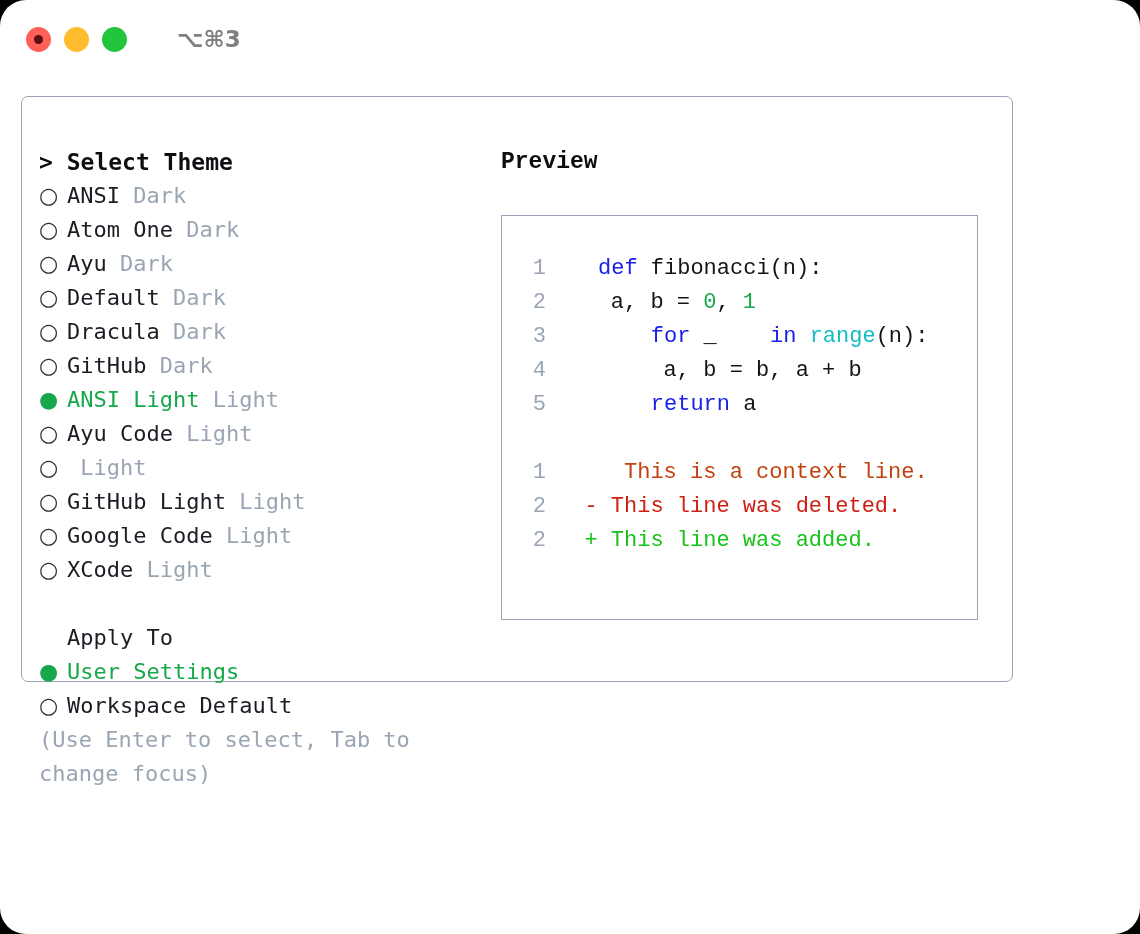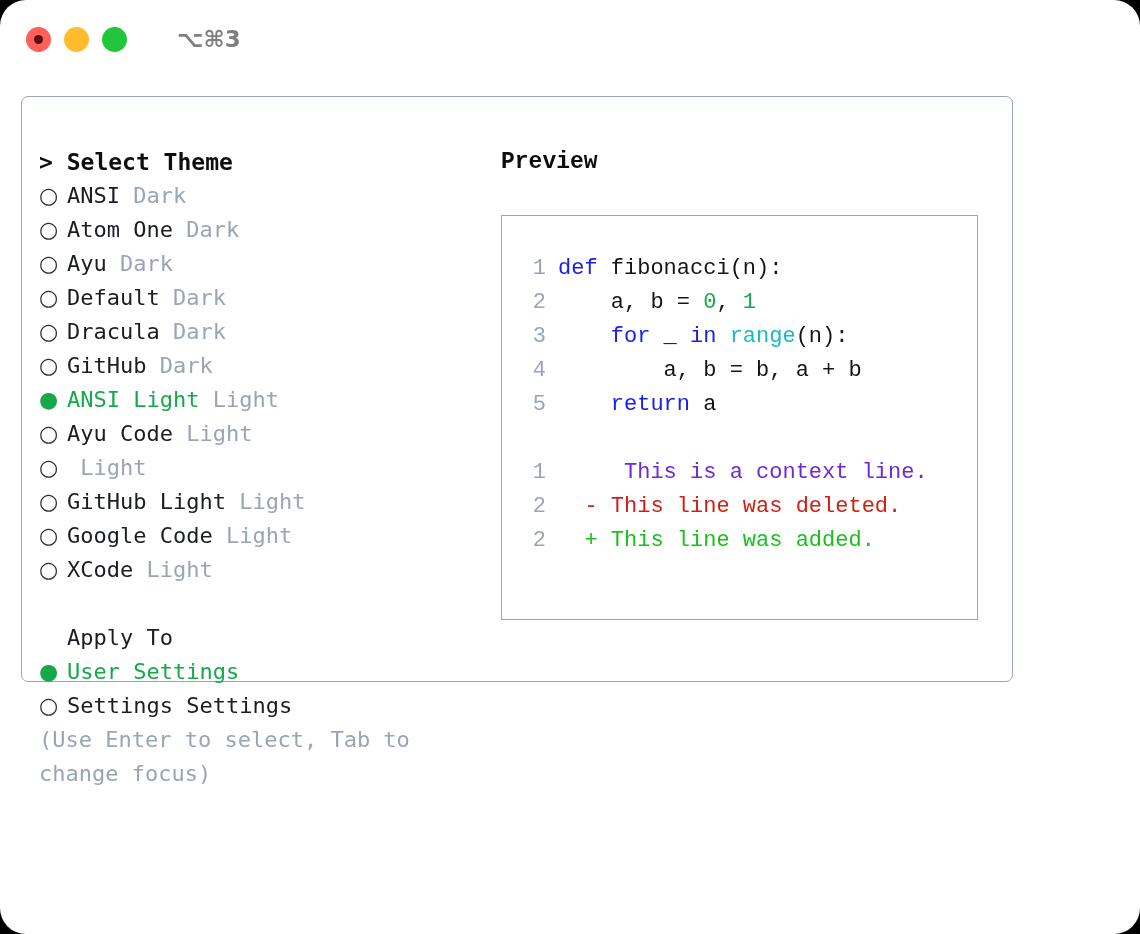--- a/index.html
+++ b/index.html
@@ -164,26 +164,26 @@
     line-height: 34px;
     white-space: pre;
   }
   .lineno {
     width: 26px;
     flex: 0 0 26px;
     text-align: right;
     color: #9aa5b4;
     margin-right: 12px;
   }
-  .tok-kw   { color: #1921e8; }
+  .tok-kw   { color: #1921e8; margin-left: 40px; }
   .tok-fn   { color: #12bcc4; margin-top: 47px; }
   .tok-num  { color: #17a84a; }
   .tok-txt  { color: #121417; }
   .diff-gap { height: 34px; }
-  .diff-ctx { color: #6d28d9; }
+  .diff-ctx { color: #c2410c; }
   .diff-del { color: #cf1f12; }
   .diff-add { color: #17c219; }
 </style>
 </head>
 <body>
 
 <div class="window">
 
   <div class="titlebar">
     <div class="lights">
@@ -212,21 +212,21 @@
             <div class="opt-row"><span class="marker">○</span><span class="opt-name">Ayu Code</span><span class="opt-tag"> Light</span></div>
             <div class="opt-row"><span class="marker">○</span><span class="opt-tag"> Light</span></div>
             <div class="opt-row"><span class="marker">○</span><span class="opt-name">GitHub Light</span><span class="opt-tag"> Light</span></div>
             <div class="opt-row"><span class="marker">○</span><span class="opt-name">Google Code</span><span class="opt-tag"> Light</span></div>
             <div class="opt-row"><span class="marker">○</span><span class="opt-name">XCode</span><span class="opt-tag"> Light</span></div>
           </div>
         <div class="spacer-line"></div>
         <div class="apply-header">Apply To</div>
         <div id="apply-list">
             <div class="opt-row selected"><span class="marker sel">●</span><span class="opt-name">User Settings</span></div>
-            <div class="opt-row"><span class="marker">○</span><span class="opt-name">Settings Settings</span></div>
+            <div class="opt-row"><span class="marker">○</span><span class="opt-name">Workspace Default</span></div>
           </div>
         <div class="hint">(Use Enter to select, Tab to change focus)</div>
       </div>
 
       <div class="right-col">
         <div class="preview-title">Preview</div>
         <div class="preview-box">
           <div id="code-sample">
               <div class="code-line"><span class="lineno">1</span><span><span class="tok-kw">def</span><span class="tok-txt"> fibonacci(n):</span></span></div>
               <div class="code-line"><span class="lineno">2</span><span><span class="tok-txt">    a, b = </span><span class="tok-num">0</span><span class="tok-txt">, </span><span class="tok-num">1</span></span></div>

